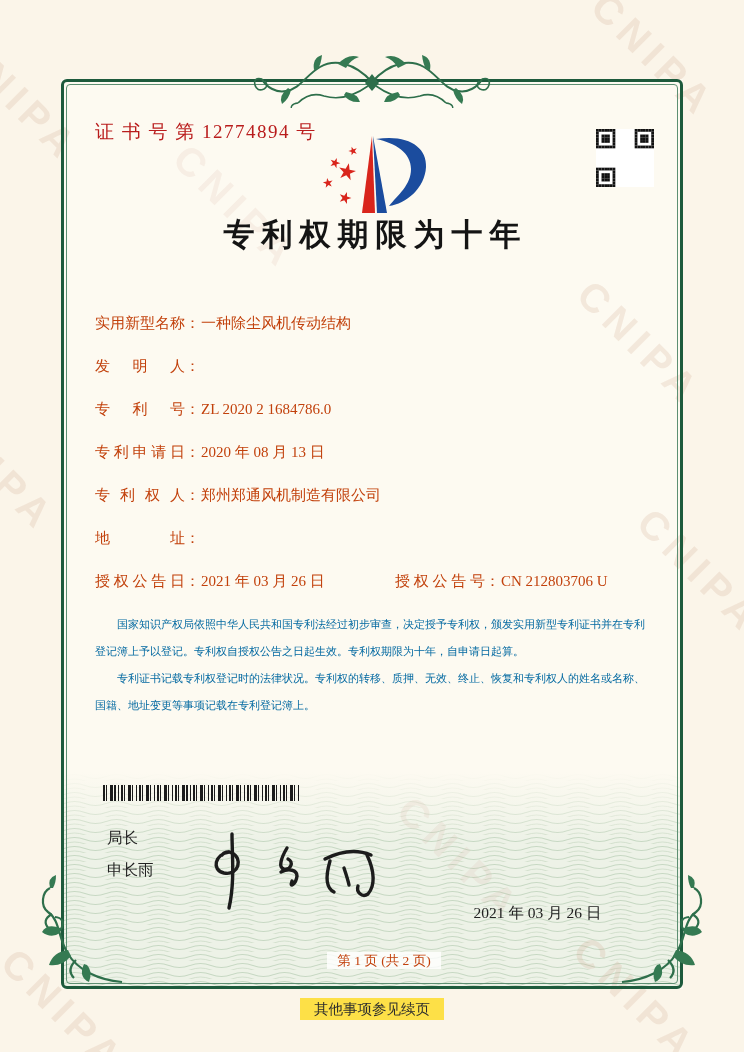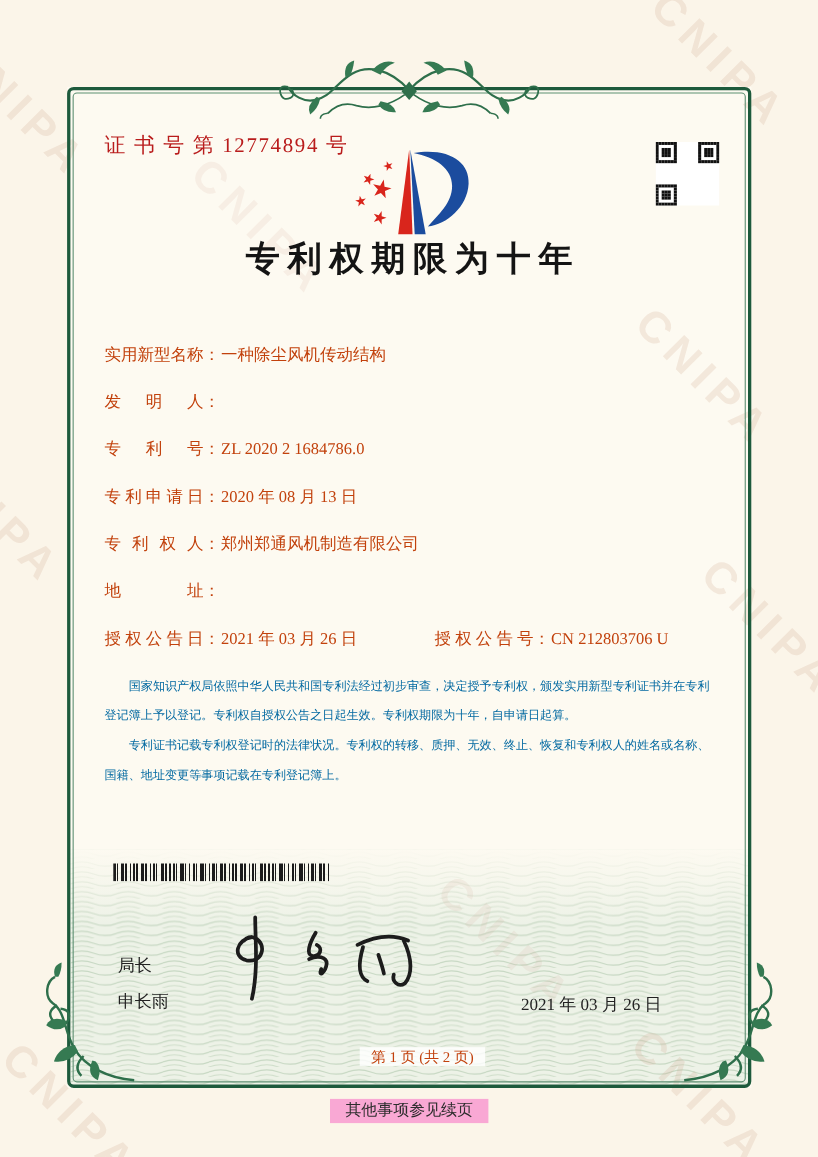--- a/index.html
+++ b/index.html
@@ -52,29 +52,29 @@
   .paras p { text-indent:2em; }
 
   .barcode { left:103px; top:785px; width:197px; height:16px;
      background:repeating-linear-gradient(90deg,
        #1b1b1b 0 2px, transparent 2px 3px,
        #1b1b1b 3px 4px, transparent 4px 7px,
        #1b1b1b 7px 10px, transparent 10px 11px,
        #1b1b1b 11px 12.5px, transparent 12.5px 15px,
        #1b1b1b 15px 16px, transparent 16px 18px); }
 
-  .sig-labels { left:107px; top:863px; font-size:15.5px; line-height:32px; color:#222;font-family:Liberation Serif, serif; }
+  .sig-labels { left:107px; top:822px; font-size:15.5px; line-height:32px; color:#222;font-family:Liberation Serif, serif; }
   .sig-script { left:195px; top:826px; width:215px; height:88px; }
   .grant-date-bottom { left:430px; top:903px; width:215px; text-align:center;
                        font-size:15.5px; color:#222; }
   .page-indicator { left:12px; top:952px; width:744px; text-align:center; font-size:13.5px; }
   .page-indicator span { background:rgba(255,255,255,0.8); padding:1px 10px; }
   .footer-note { left:0; top:1000px; width:744px; text-align:center; font-size:14.5px;
                  color:#2d2d2d; }
-  .footer-note span { background:#f9a8d4; padding:3px 14px; }
+  .footer-note span { background:#fde047; padding:3px 14px; }
 </style>
 </head>
 <body>
 
 <div class="page">
 
   <div class="frame-bg"></div>
 
   <div class="waves">
     <svg width="616" height="214" viewBox="0 0 616 214">

